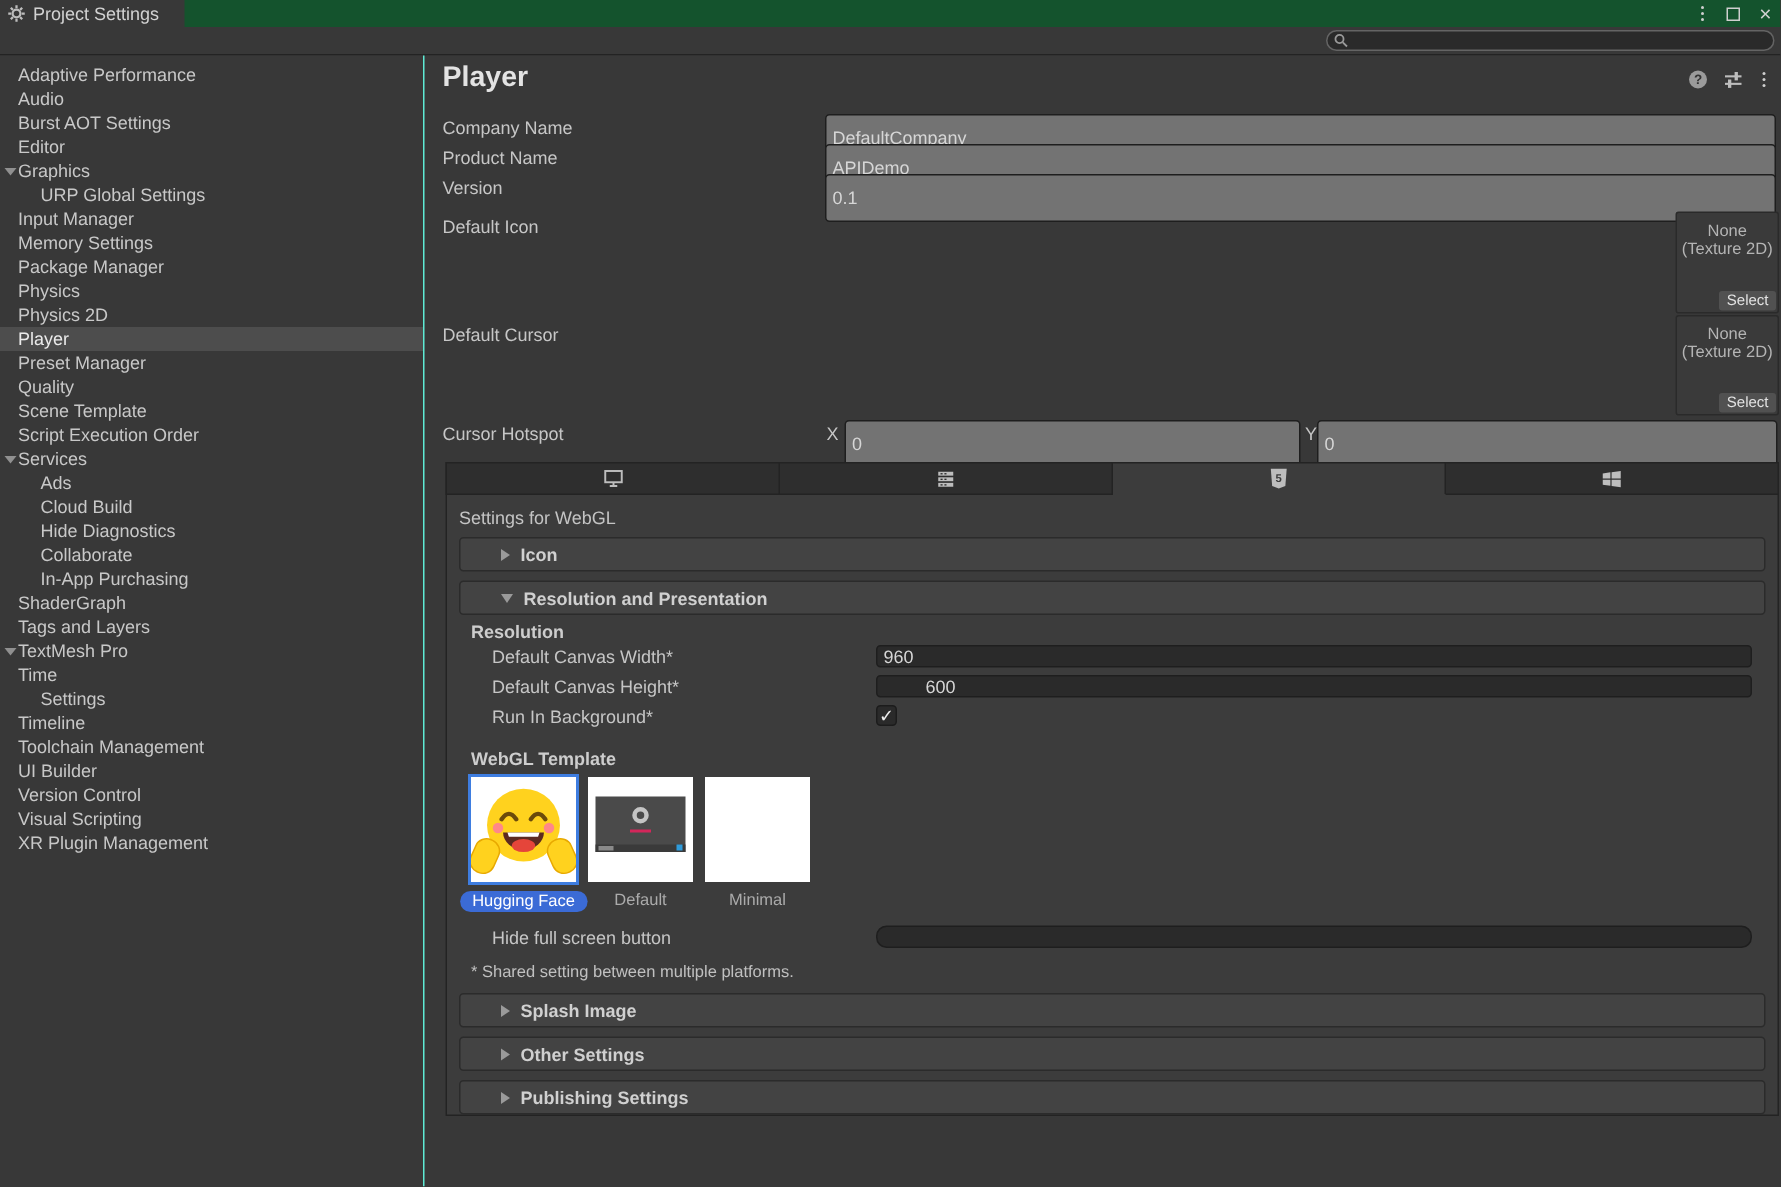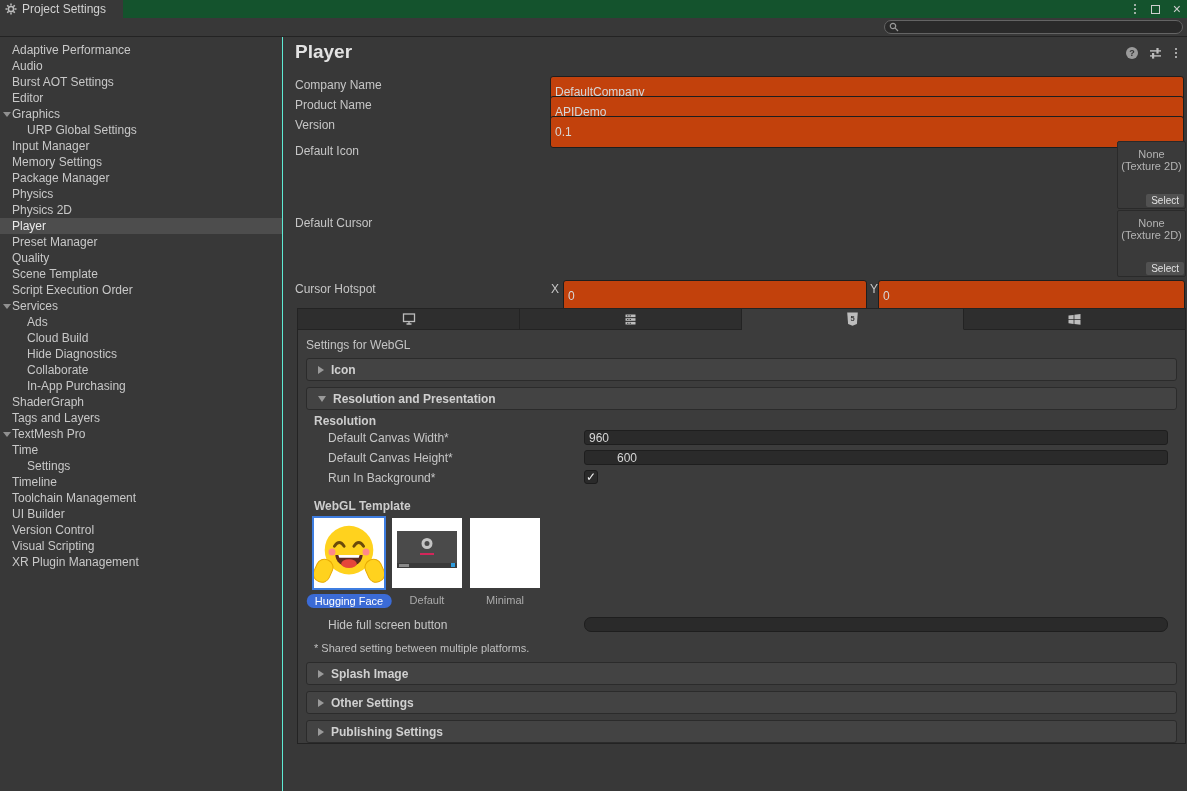--- a/index.html
+++ b/index.html
@@ -32,39 +32,39 @@
   .side-label.ind { padding-left:27px; }
   .tri-down-s { position:absolute; left:3px; top:6px; width:0; height:0;
                 border-left:4px solid transparent; border-right:4px solid transparent; border-top:5px solid #909090; }
   
   .main { position:absolute; top:37px; left:284px; right:0; bottom:0; background:#383838; }
   .player-title { position:absolute; left:11px; top:4px; font-size:19px; font-weight:bold; color:#E3E3E3; }
   .header-icons { position:absolute; right:8px; top:9px; display:flex; align-items:center; gap:11px; }
   .helpdisc { width:12px; height:12px; border-radius:50%; background:#9B9B9B; color:#333;
               font-size:9px; font-weight:bold; display:flex; align-items:center; justify-content:center; }
   .flabel { position:absolute; height:16px; line-height:16px; color:#C6C6C6; white-space:nowrap; }
-  .tfield { position:absolute; height:32px; background:#c2410c; border:1px solid #1E1E1E; border-radius:3px;
+  .tfield { position:absolute; height:32px; background:#737373; border:1px solid #1E1E1E; border-radius:3px;
             color:#D6D6D6; font-size:12px; padding:0 4px; outline:none; font-family:"Liberation Sans",sans-serif; }
   
   .well { position:absolute; left:833px; width:69px; background:#3A3A3A; border:1px solid #2A2A2A; border-radius:2px; }
   .well .none-l { display:block; text-align:center; margin-top:6px; font-size:11px; color:#B4B4B4; }
   .well .type-l { display:block; text-align:center; font-size:11px; color:#B4B4B4; }
   .well .select-btn { position:absolute; right:1px; bottom:1px; height:13px; padding:0 5px; background:#515151;
                       color:#E2E2E2; font-size:10px; line-height:13px; border-radius:2px; }
   
   .platform-box { position:absolute; left:13px; top:271px; width:889px; height:436px;
                   background:#3C3C3C; border:1px solid #232323; }
   .tabbar { position:absolute; top:-1px; left:-1px; right:-1px; height:22px; display:flex; }
   .ptab { flex:1; background:#2E2E2E; border:1px solid #232323; border-left:none; display:flex;
           align-items:center; justify-content:center; }
   .ptab:first-child { border-left:1px solid #232323; }
   .ptab.selected { background:#3C3C3C; border-bottom:1px solid #3C3C3C; }
   .settings-title { position:absolute; left:8px; top:29px; color:#C4C4C4; }
   .fold-bar { position:absolute; left:8px; right:8px; height:23px; background:#434343; border:1px solid #2B2B2B;
-              border-radius:3px; display:flex; align-items:center; padding-left:11px; gap:7px; }
+              border-radius:3px; display:flex; align-items:center; padding-left:27px; gap:7px; }
   .fold-bar .fl { font-weight:bold; color:#D0D0D0; }
   .tri-right { width:0; height:0; border-left:6px solid #9A9A9A; border-top:4px solid transparent; border-bottom:4px solid transparent; }
   .tri-down { width:0; height:0; border-top:6px solid #9A9A9A; border-left:4px solid transparent; border-right:4px solid transparent; }
   .subhead { position:absolute; left:16px; font-weight:bold; color:#CDCDCD; }
   .boxlabel { position:absolute; left:30px; height:15px; line-height:15px; color:#C6C6C6; white-space:nowrap;text-align:center; }
   .boxfield { position:absolute; left:286px; right:17px; height:15px; background:#2A2A2A; border:1px solid #1E1E1E;
               border-radius:3px; color:#D6D6D6; font-size:12px; padding:0 4px; outline:none;
               font-family:"Liberation Sans",sans-serif; }
   .checkbox { position:absolute; left:286px; width:14px; height:14px; background:#2A2A2A; border:1px solid #1C1C1C;
               border-radius:3px; color:#EDEDED; font-size:12px; line-height:13px; text-align:center; }

